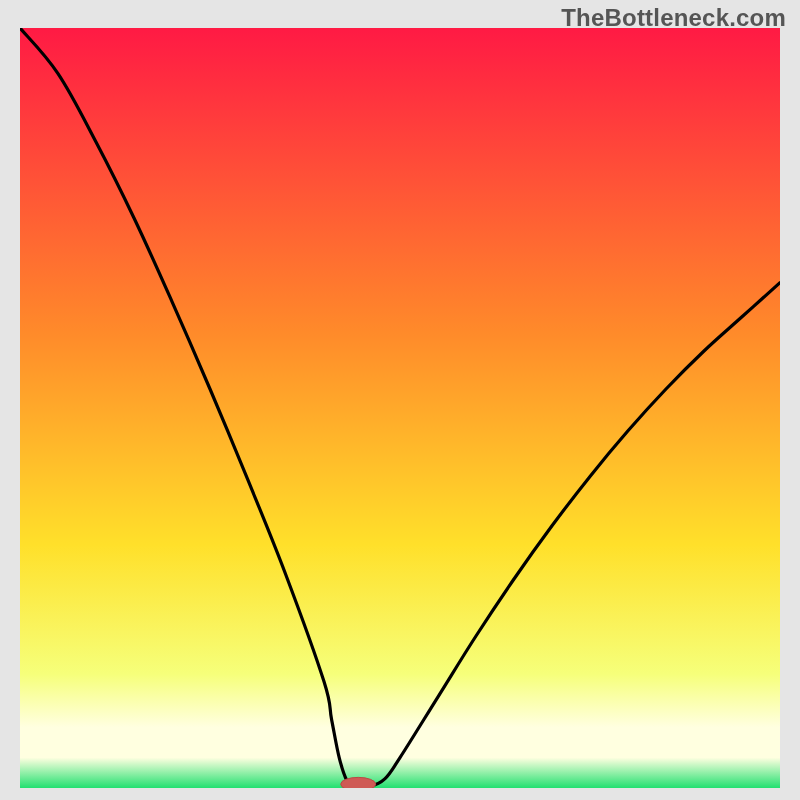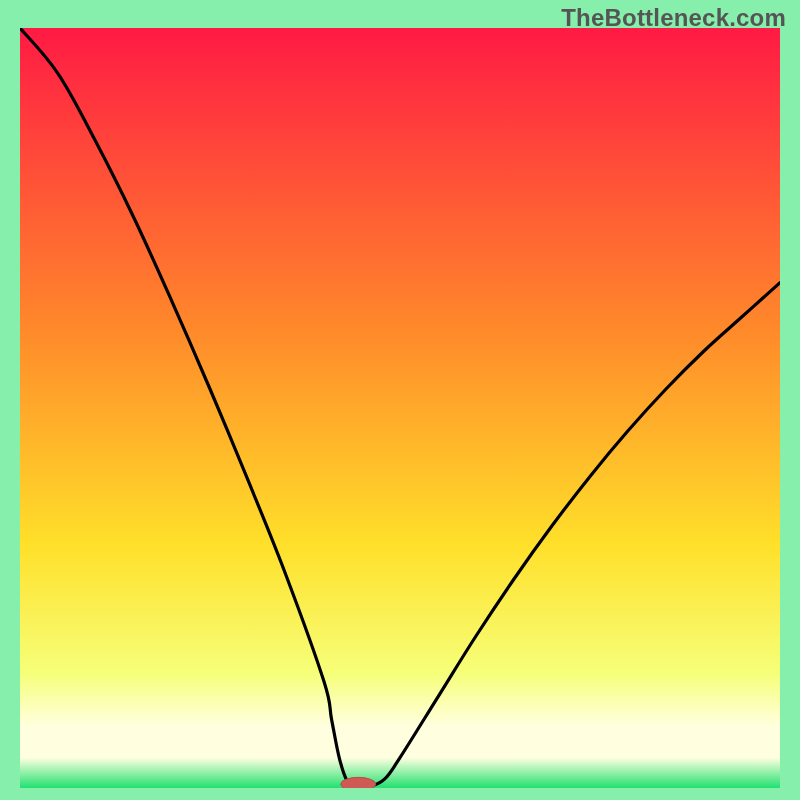--- a/index.html
+++ b/index.html
@@ -8,21 +8,21 @@
     width: 800px;
     height: 800px;
     background: #000;
     font-family: Arial, Helvetica, sans-serif;
     overflow: hidden;
   }
   .frame {
     position: relative;
     width: 800px;
     height: 800px;
-    background: #86efac;
+    background: #e5e5e5;
     text-decoration: underline;
   }
   .watermark {
     position: absolute;
     top: 4px;
     right: 14px;
     color: #555;
     font-size: 24px;
     font-weight: 600;
     letter-spacing: 0.2px;

